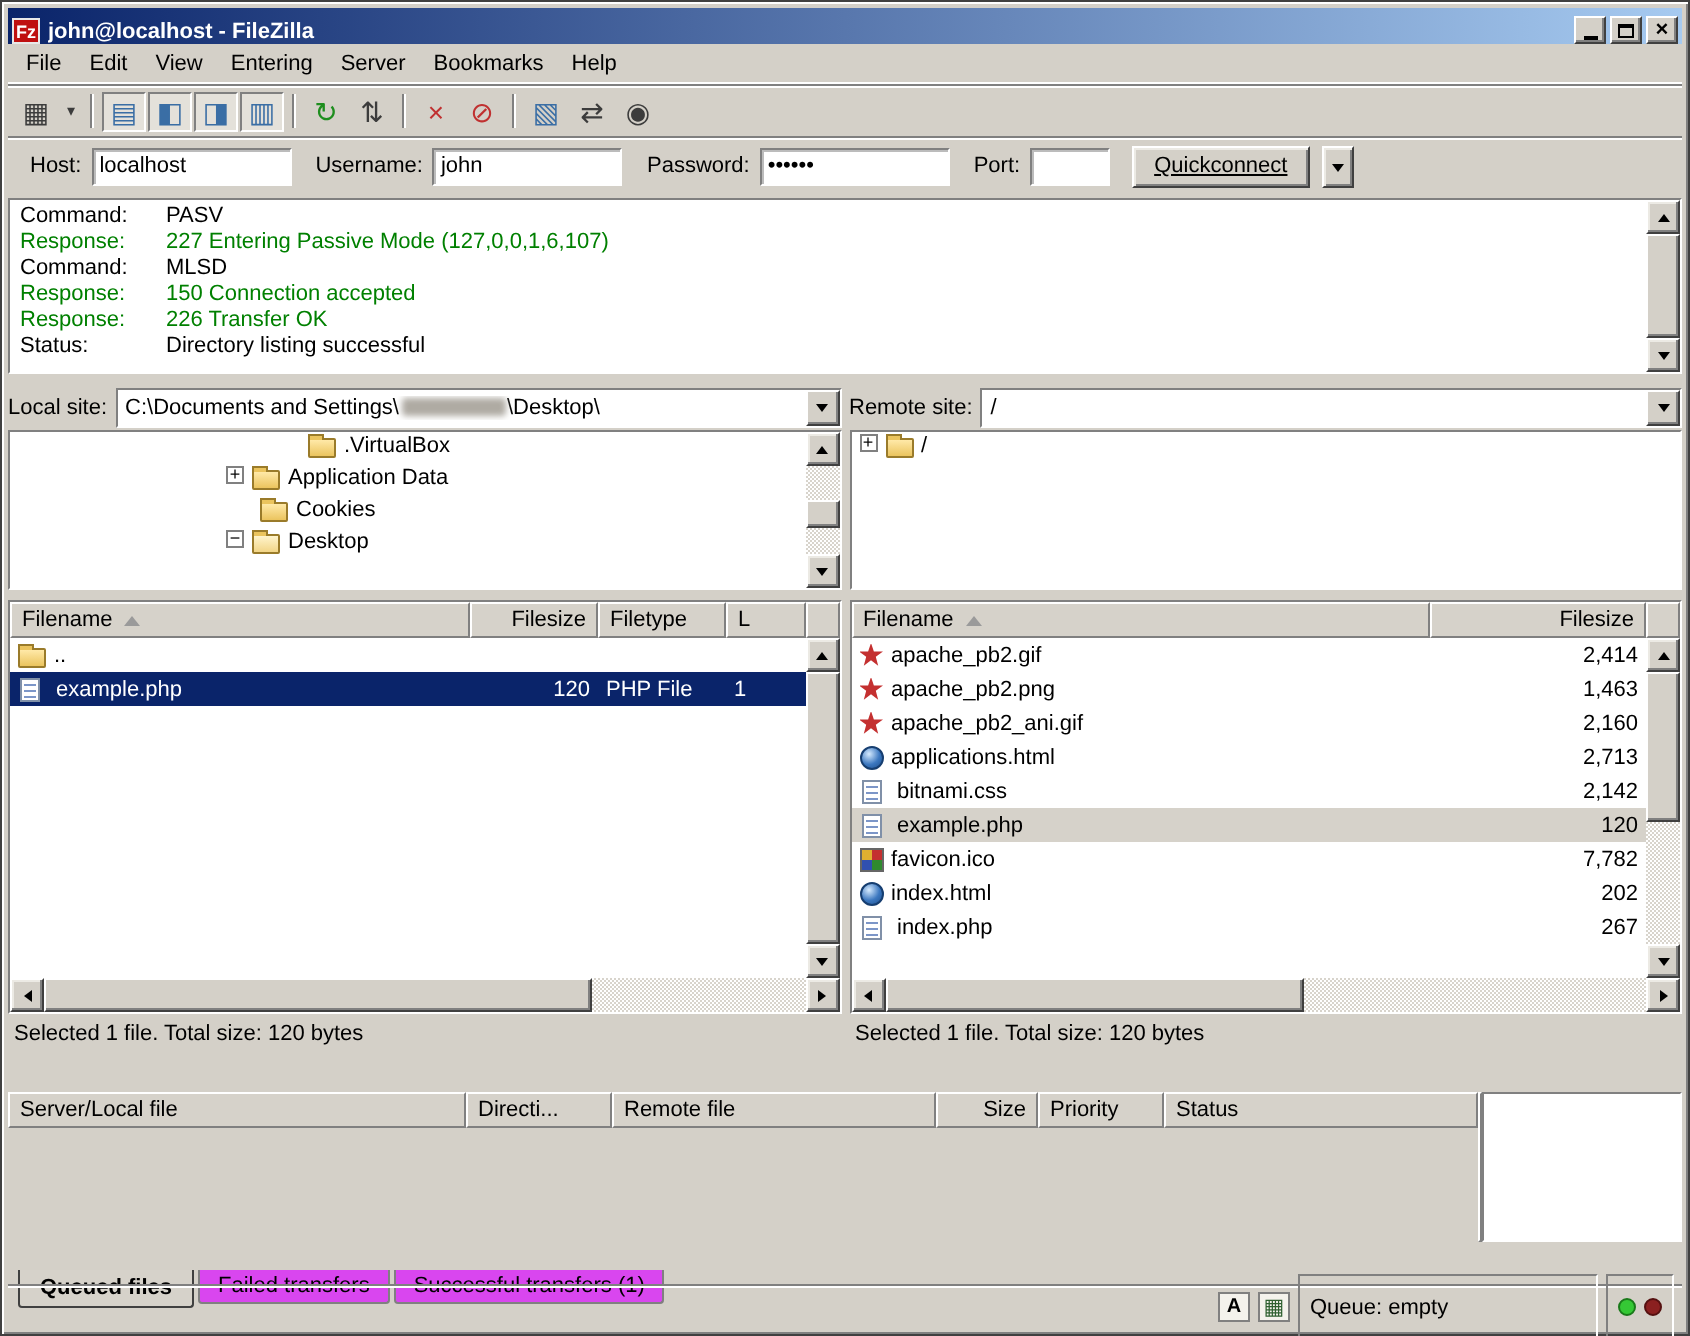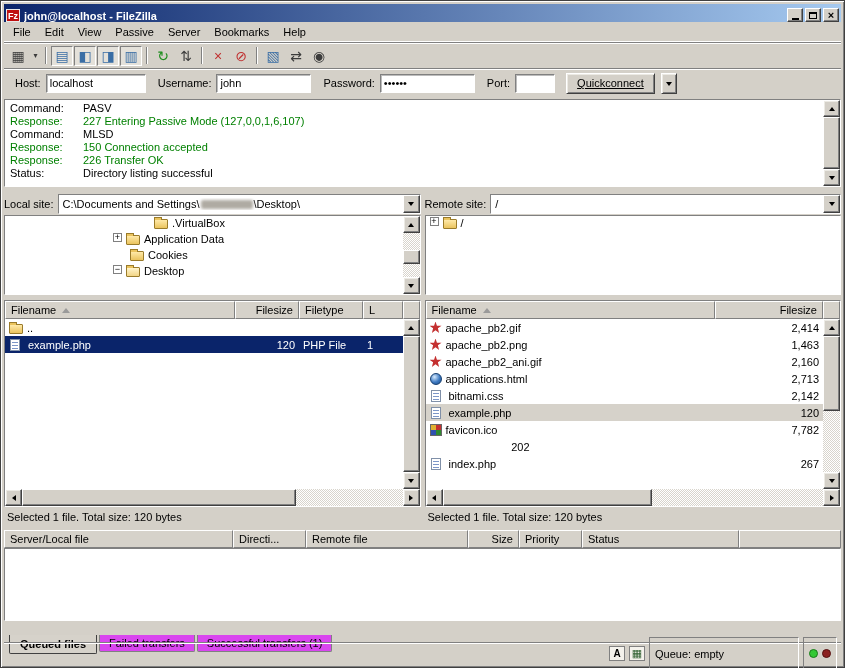--- a/index.html
+++ b/index.html
@@ -105,21 +105,21 @@
   .c-size{width:64px;flex:none;justify-content:flex-end}
   .c-type{width:64px;flex:none}
   .c-last{flex:1;min-width:0}
   .c-rname{flex:1;min-width:0}
   .c-rsize{width:108px;flex:none;justify-content:flex-end}
   .selected{background:#0A246A;color:#fff}
   .selected-inactive{background:#D6D2CA}
   .paneinfo{height:21px;flex:none;padding:4px 3px 0;white-space:nowrap;overflow:hidden}
 
   
-  .queue{flex:1;min-height:0;display:flex;flex-direction:column;margin-top:2px}
+  .queue{flex:1;min-height:0;display:flex;margin-top:18px}
   .qc1{width:229px;flex:none}.qc2{width:73px;flex:none}.qc3{width:162px;flex:none}
   .qc4{width:51px;flex:none}.qc5{width:63px;flex:none}.qc6{width:157px;flex:none}
   .queuebody{flex:1;background:#fff;border:1px solid;border-color:#808080 #fff #fff #808080}
 
   
   .tabs{height:20px;flex:none;display:flex;gap:2px;padding:14px 5px 0;align-items:flex-start}
   .tab{background:#d946ef;border:1px solid #808080;border-top:none;padding:2px 9px;border-radius:0 0 2px 2px;white-space:nowrap}
   .tab.active{background:#D6D2CA;font-weight:bold;padding:3px 10px;border-color:#404040}
 
   
@@ -152,21 +152,21 @@
           <span>×</span>
         </span>
     </span>
   </div>
 
   <div class="menubar">
 
   <span class="menu-item">File</span>
       <span class="menu-item">Edit</span>
       <span class="menu-item">View</span>
-      <span class="menu-item">Passive</span>
+      <span class="menu-item">Entering</span>
       <span class="menu-item">Server</span>
       <span class="menu-item">Bookmarks</span>
       <span class="menu-item">Help</span>
     </div>
 
   <div class="toolbar">
 
   <span class="tb c-dark">▦</span>
       <span class="tb tb-small c-dark">▾</span>
       <span class="tbsep"></span>
@@ -443,20 +443,24 @@
 
               <div class="frow">
                 <span class="cell c-rname">
                   <span class="fi fi-ico"></span>
                   <span>favicon.ico</span>
                 </span>
                 <span class="cell c-rsize">7,782</span>
               </div>
 
               <div class="frow">
+                <span class="cell c-rname">
+                  <span class="fi fi-html"></span>
+                  <span>index.html</span>
+                </span>
                 <span class="cell c-rsize">202</span>
               </div>
 
               <div class="frow">
                 <span class="cell c-rname">
                   <span class="fi fi-page"></span>
                   <span>index.php</span>
                 </span>
                 <span class="cell c-rsize">267</span>
               </div>

